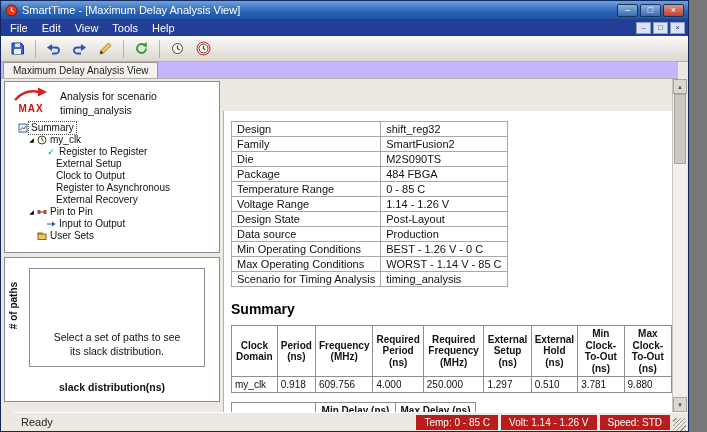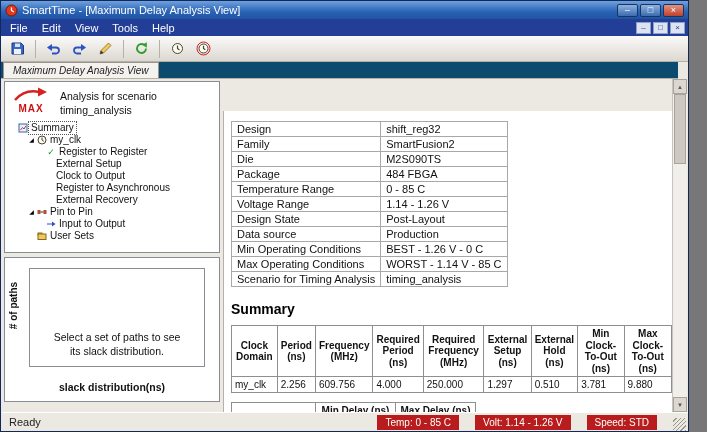--- a/index.html
+++ b/index.html
@@ -28,22 +28,22 @@
 
   
   .toolbar{position:absolute;left:0;top:35px;right:0;height:26px;
     background:linear-gradient(#fbfaf9,#dcd8d1);border-bottom:1px solid #b5b1a9;
     display:flex;align-items:center;gap:3px;padding:0 5px;}
   .tool-btn{width:23px;height:22px;display:flex;align-items:center;justify-content:center;
     border:1px solid transparent;border-radius:2px;}
   .tool-sep{width:1px;height:18px;background:#b5b1a9;margin:0 3px;}
 
   
-  .tabstrip{position:absolute;left:0;top:61px;right:10px;height:17px;background:#0c4a6e;
-    border-bottom:1px solid #b5b1a9;display:flex;align-items:flex-end;padding-left:2px;font-style:italic;}
+  .tabstrip{position:absolute;left:0;top:61px;right:10px;height:17px;background:#c4b5fd;
+    border-bottom:1px solid #b5b1a9;display:flex;align-items:flex-end;padding-left:2px;}
   .tab{background:#f4f2ee;border:1px solid #9a968e;border-bottom:none;font-size:10px;
     padding:2px 9px;color:#222;white-space:nowrap;}
 
   
   .main{position:absolute;left:0;top:78px;right:0;bottom:19px;background:#ece9e2;}
   .left-panel{position:absolute;left:3px;top:2px;width:216px;bottom:2px;}
   .box{background:#fff;border:1px solid #898c95;}
   .scenario-tree-box{position:absolute;left:0;top:0;right:0;height:172px;overflow:hidden;}
   .slack-box{position:absolute;left:0;top:176px;right:0;bottom:8px;}
 
@@ -90,23 +90,23 @@
 
   
   .vscroll{position:absolute;right:1px;top:0;bottom:0;width:15px;background:#f1efec;
     border-left:1px solid #c8c4bd;display:flex;flex-direction:column;}
   .sb-btn{height:15px;background:#dcd8d1;border:1px solid #a9a59d;font-size:6px;color:#555;
     display:flex;align-items:center;justify-content:center;}
   .sb-thumb{height:70px;background:#cdc9c2;border:1px solid #a9a59d;margin:0 1px;}
   .sb-track{flex:1;}
 
   
-  .statusbar{position:absolute;left:1px;bottom:0;right:0;height:19px;background:#ece9e2;
+  .statusbar{position:absolute;left:13px;bottom:0;right:0;height:19px;background:#ece9e2;
     border-top:1px solid #fff;display:flex;align-items:center;font-size:11px;color:#222;
-    padding:0 2px 0 7px;gap:16px;}
+    padding:0 2px 0 7px;gap:3px;}
   .status-spring{flex:1;}
   .seg{background:#b91c1c;color:#fff;font-size:10px;padding:0 8px;height:15px;
     display:flex;align-items:center;white-space:nowrap;}
   .grip{width:13px;height:13px;align-self:flex-end;
     background:repeating-linear-gradient(135deg,transparent 0 2px,#9a968e 2px 3px);}
 </style>
 </head>
 <body>
 
 <div class="window">
@@ -380,21 +380,21 @@
           <th>Frequency (MHz)</th>
           <th>Required Period (ns)</th>
           <th>Required Frequency (MHz)</th>
           <th>External Setup (ns)</th>
           <th>External Hold (ns)</th>
           <th>Min Clock-To-Out (ns)</th>
           <th>Max Clock-To-Out (ns)</th>
         </tr>
         <tr>
           <td>my_clk</td>
-          <td>2.256</td>
+          <td>0.918</td>
           <td>609.756</td>
           <td>4.000</td>
           <td>250.000</td>
           <td>1.297</td>
           <td>0.510</td>
           <td>3.781</td>
           <td>9.880</td>
         </tr>
       </tbody>
         </table>

